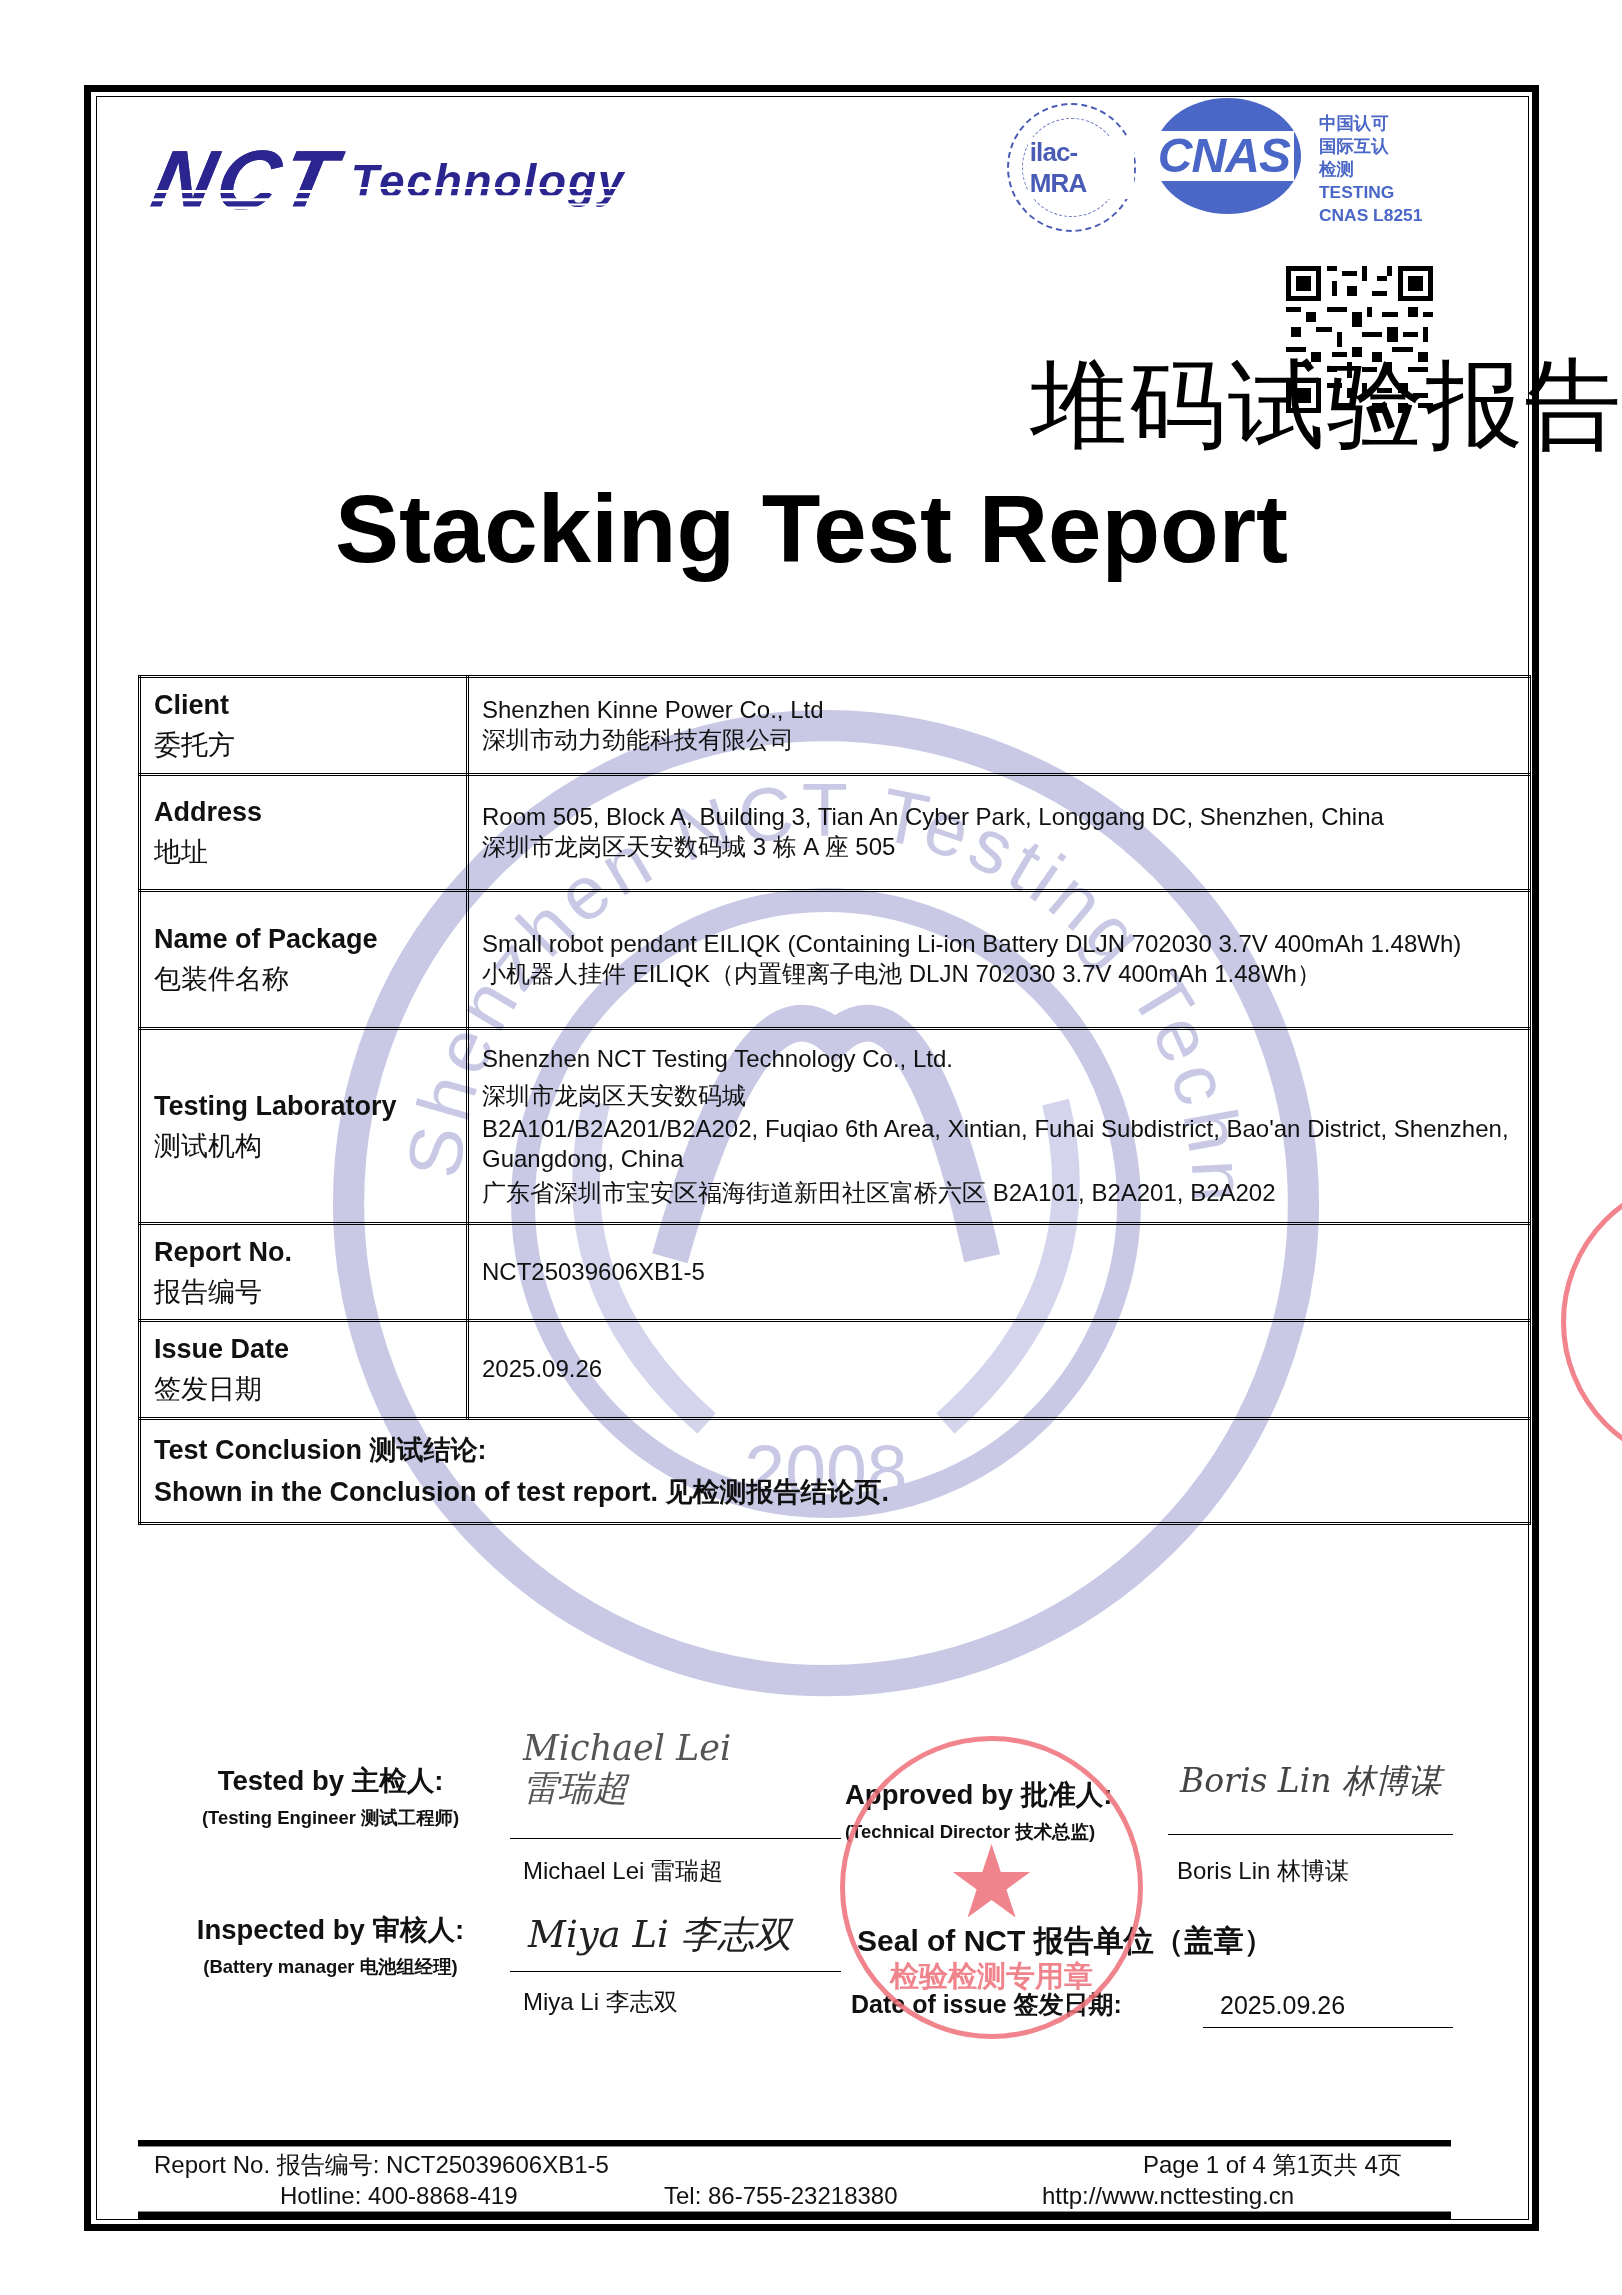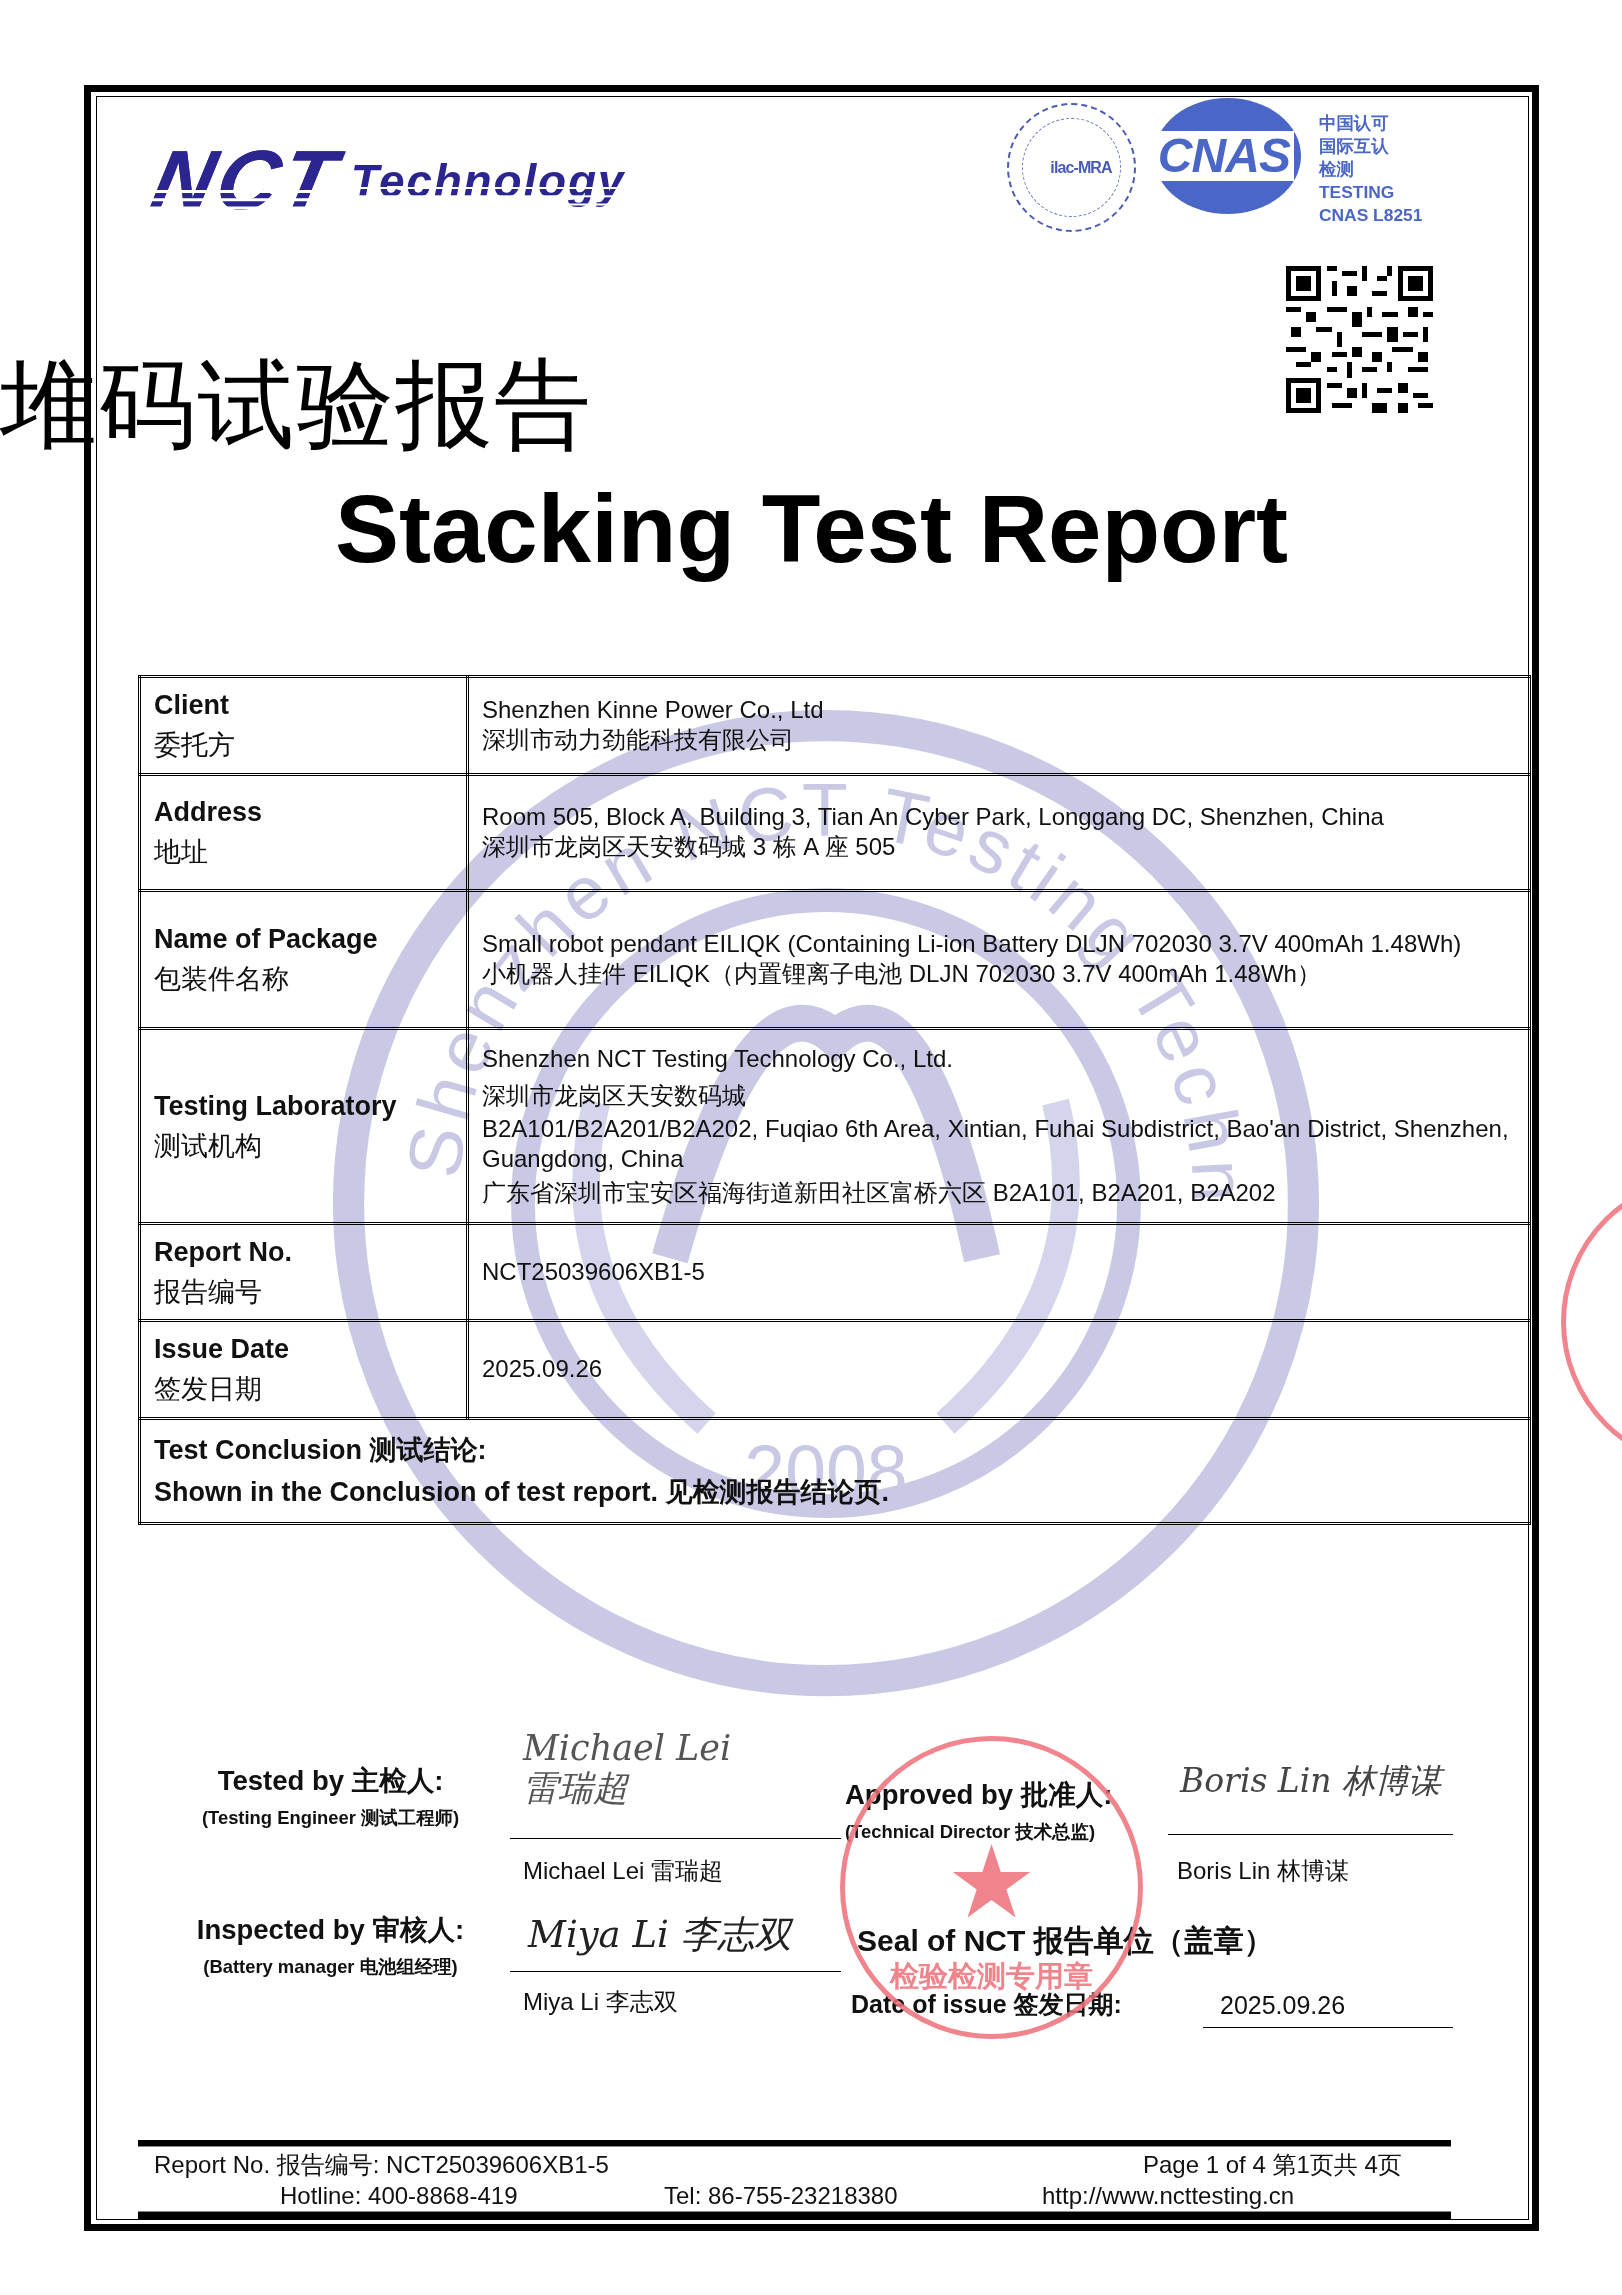--- a/index.html
+++ b/index.html
@@ -23,33 +23,33 @@
                 background: repeating-linear-gradient(to bottom, #fff 0 2.8px, transparent 2.8px 8.3px);
                 box-shadow: 0 8.3px 0 #fff, 0 16.5px 0 #fff; }
     .logo-tech { font-family: "Liberation Sans", sans-serif; font-weight: 700; font-style: italic;
                  font-size: 46px; color: #2b2590; margin-left: 13px; margin-bottom: 18px;
                  letter-spacing: 1.8px; position: relative; line-height: 1; }
 
     
     .ilac { position: absolute; left: 1007px; top: 103px; width: 129px; height: 129px; border-radius: 50%;
             border: 2.8px dashed #4a5bb5; box-sizing: border-box; display: flex; align-items: center; justify-content: center; }
     .ilac-ring { position: absolute; inset: 13px; border-radius: 50%; border: 1.8px dashed #6a78c4; }
-    .ilac-text { position: relative; font-weight: 900; font-size: 16px; color: #4a5bb5; letter-spacing: -0.9px; background:#fff; padding: 0 1.8px; margin-left: 19px; }
+    .ilac-text { position: relative; font-weight: 900; font-size: 26px; color: #4a5bb5; letter-spacing: -0.9px; background:#fff; padding: 0 1.8px; margin-left: 19px; }
     .cnas { position: absolute; left: 1154px; top: 98px; width: 147px; height: 116px; border-radius: 50%;
             background: #4a66c6; display: flex; align-items: center; justify-content: flex-start; }
     .cnas-text { font-family: "Liberation Sans", sans-serif; font-weight: 900; font-style: italic;
                  font-size: 48px; color: #4a66c6; background: #fff; padding: 0 3.7px; line-height: 1.05; letter-spacing: -0.9px; }
     .cnas-side { position: absolute; left: 1319px; top: 112px; color: #4a66c6; font-weight: 700; font-size: 17.4px; line-height: 23px; }
 
     
     .qr { position: absolute; left: 1286px; top: 266px; width: 147px; height: 147px; background: #fff; }
     .qr svg { width: 100%; height: 100%; display: block; }
 
     
-    .title-cn { position: absolute; left: 0; width: 1623px; top: 356px; text-align: left;
+    .title-cn { position: absolute; left: 0; width: 1623px; top: 356px; text-align: right;
                 font-family: "DejaVu Serif", "Liberation Serif", serif; font-size: 97px; font-weight: 400;
                 letter-spacing: 1.8px; color: #000; line-height: 1; }
     .title-en { position: absolute; left: 0; width: 1623px; top: 481px; text-align: center;
                 font-family: "Liberation Sans", sans-serif; font-size: 96px; font-weight: 700; color: #000; line-height: 1; }
 
     
     .watermark { position: absolute; left: 321px; top: 689px; width: 1010px; height: 1010px; pointer-events: none; }
     .watermark svg { width: 100%; height: 100%; }
 
     

